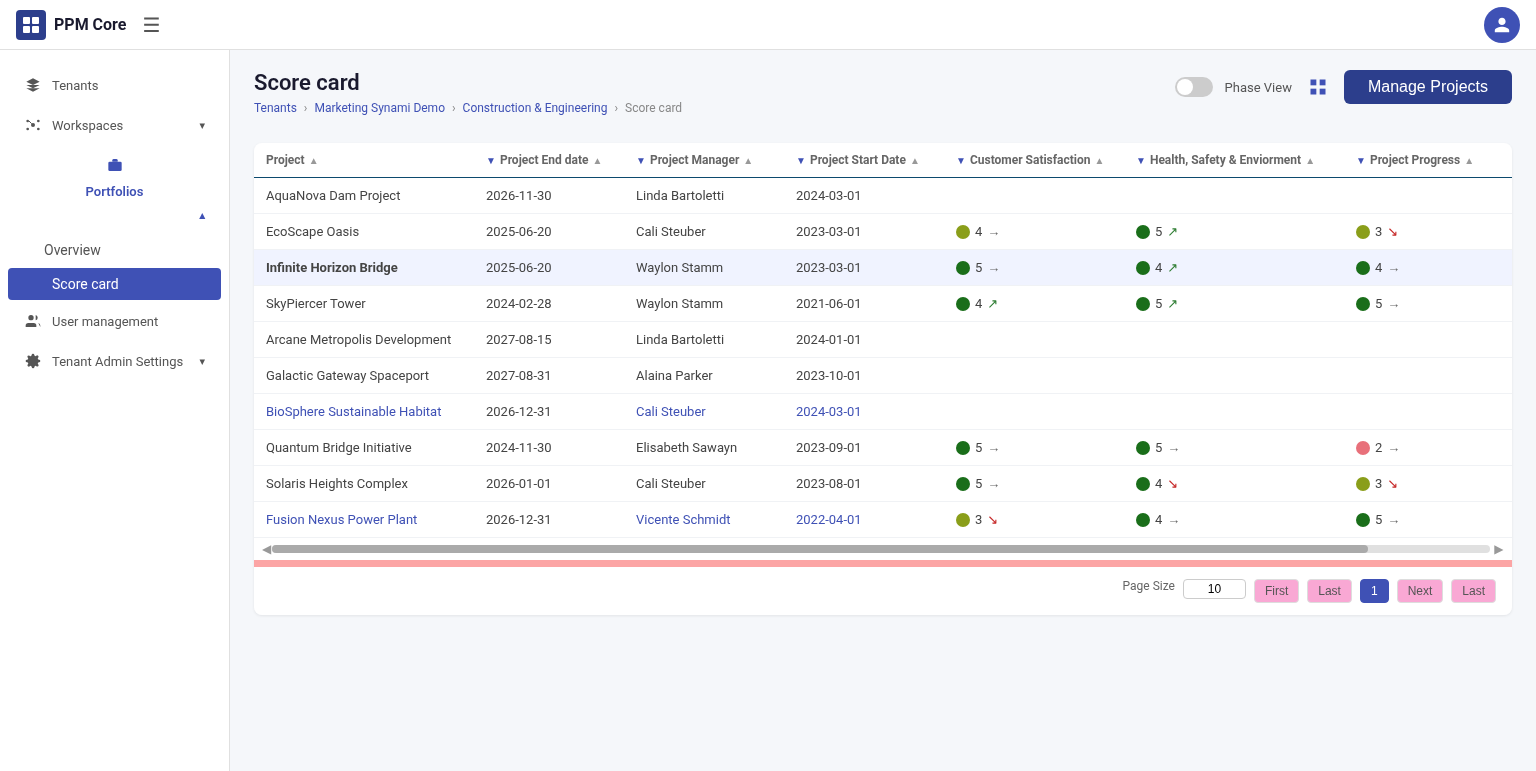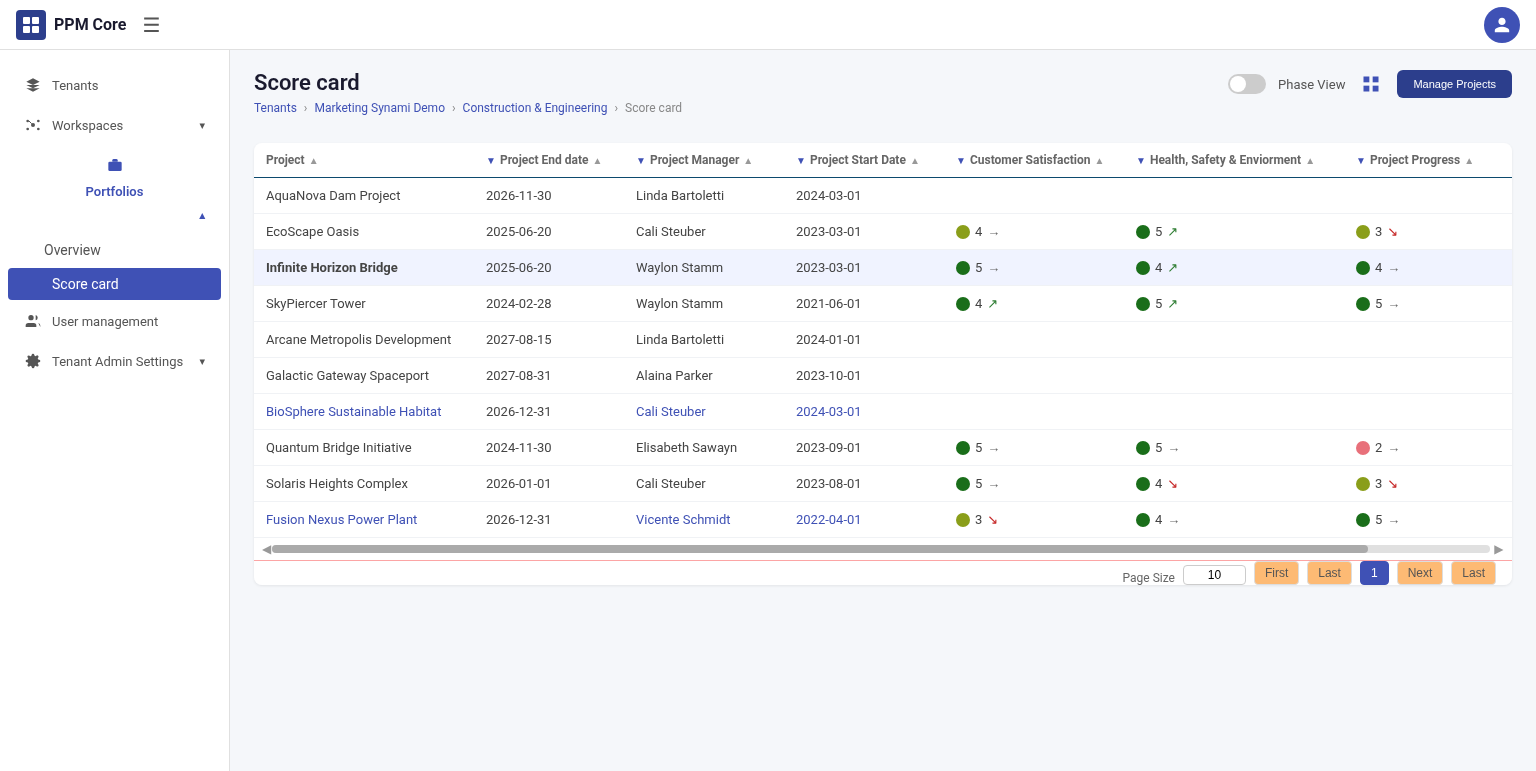--- a/index.html
+++ b/index.html
@@ -31,42 +31,42 @@
     .breadcrumb { font-size: 12px; color: #888; margin-bottom: 16px; }
     .breadcrumb a { color: #3f51b5; text-decoration: none; }
     .breadcrumb .sep { margin: 0 4px; }
 
     
     .header-controls { display: flex; align-items: center; justify-content: flex-end; gap: 12px; margin-bottom: 25px; }
     .phase-view-label { font-size: 13px; color: #555; }
     .toggle { width: 38px; height: 20px; background: #ccc; border-radius: 10px; position: relative; cursor: pointer; }
     .toggle-knob { width: 16px; height: 16px; background: white; border-radius: 50%; position: absolute; top: 2px; left: 2px; transition: left 0.2s; }
     .grid-icon { width: 28px; height: 28px; display: flex; align-items: center; justify-content: center; color: #3f51b5; font-size: 16px; }
-    .manage-btn { background: #2c3e8c; color: white; border: none; border-radius: 6px; padding: 8px 16px; cursor: pointer; font-size: 11px; font-weight: 500; }
+    .manage-btn { background: #2c3e8c; color: white; border: none; border-radius: 6px; padding: 8px 24px; cursor: pointer; font-size: 16px; font-weight: 500; }
 
     
     .table-wrapper { background: #fff; border-radius: 8px; overflow: auto; box-shadow: 0 1px 3px rgba(0,0,0,0.08); }
     table { width: 100%; border-collapse: collapse; min-width: 1100px; }
     thead th { padding: 10px 12px; text-align: center; color: #666; font-weight: 700; font-size: 12px; border-bottom: 1px solid #0c4a6e; white-space: nowrap; background: #fff; }
     thead th .col-header { display: flex; align-items: center; gap: 4px; }
     thead th .filter-icon { color: #3f51b5; font-size: 10px; }
     thead th .sort-icon { color: #999; font-size: 10px; }
     tbody tr { border-bottom: 1px solid #f0f2f5; }
     tbody tr.highlighted { background: #f0f3ff; }
     tbody td { padding: 10px 12px; font-size: 13px; color: #444; white-space: nowrap; }
 
     
     .score-cell { display: flex; align-items: center; gap: 5px; }
     .dot { width: 14px; height: 14px; border-radius: 50%; flex-shrink: 0; }
 
     
-    .pagination-bar { display: flex; align-items: flex-end; justify-content: flex-end; padding: 0 16px; gap: 8px; background: #fff; border-top: 1px solid #fca5a5; }
+    .pagination-bar { display: flex; align-items: flex-start; justify-content: flex-end; padding: 12px 16px; gap: 8px; background: #fff; border-top: 7px solid #fca5a5; }
     .page-size-label { font-size: 12px; color: #666; }
     .page-size-input { width: 63px; border: 1px solid #ccc; border-radius: 4px; padding: 2px 4px; font-size: 12px; text-align: center; }
-    .page-btn { padding: 4px 10px; border: 1px solid #ddd; background: #fdba74; border-radius: 4px; cursor: pointer; font-size: 12px; color: #555; }
+    .page-btn { padding: 4px 10px; border: 1px solid #ddd; background: #f9a8d4; border-radius: 4px; cursor: pointer; font-size: 12px; color: #555; }
     .page-btn.active { background: #3f51b5; color: white; border-color: #3f51b5; }
     .page-btn:disabled { color: #bbb; cursor: default; }
 
     .scroll-bar-row { display: flex; align-items: center; padding: 4px 8px; background: #fff; }
     .scroll-indicator { width: 100%; height: 8px; background: #e0e0e0; border-radius: 4px; position: relative; }
 
     
     .top-bar-left { display: flex; align-items: center; gap: 16px; }
     .top-bar-right { display: flex; align-items: center; }
   </style>

